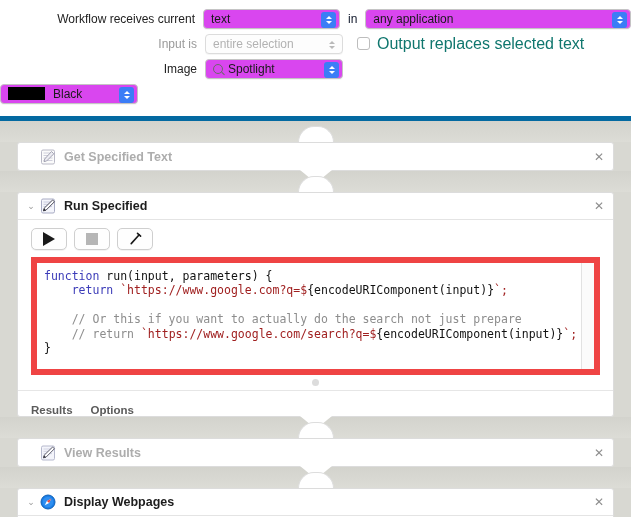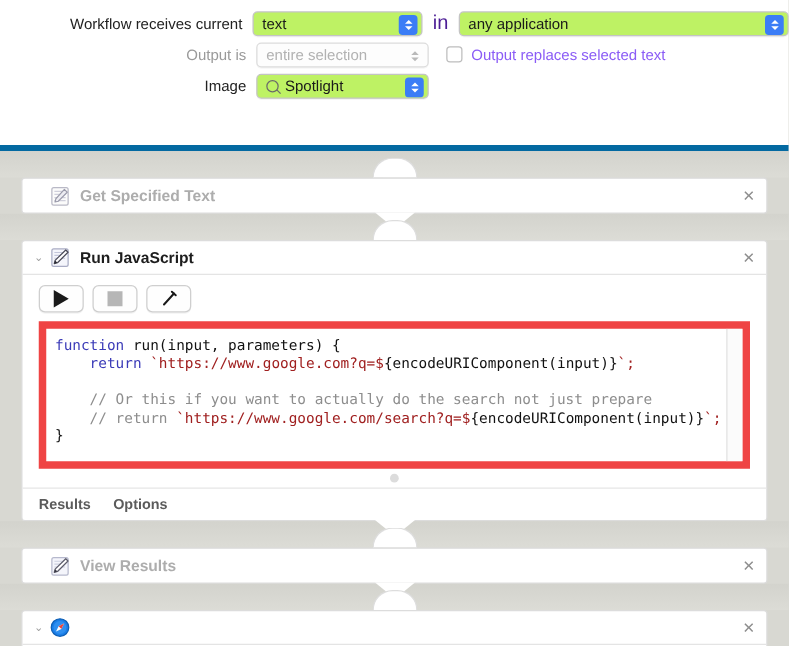--- a/index.html
+++ b/index.html
@@ -34,21 +34,21 @@
     font-size: 12px;
     color: #222;
     white-space: nowrap;
   }
   .slabel.dim { color: #9a9a9a; }
 
   
   .popup {
     position: relative;
     height: 20px;
-    background: #bef264;
+    background: #d946ef;
     border: 1px solid #c4c4c4;
     border-radius: 4px;
     display: flex;
     align-items: center;
     padding: 0 26px 0 7px;
     font-size: 12px;
     color: #1a1a1a;
     box-shadow: 0 1px 0 rgba(0,0,0,0.04);
     white-space: nowrap;
     overflow: hidden;
@@ -74,21 +74,21 @@
     width: 0; height: 0;
     border-left: 3px solid transparent;
     border-right: 3px solid transparent;
   }
   .stepper i.up { border-bottom: 3.5px solid #fff; margin-bottom: 2px; }
   .stepper i.dn { border-top: 3.5px solid #fff; }
   .stepper.off { background: transparent; }
   .stepper.off i.up { border-bottom-color: #b9b9b9; }
   .stepper.off i.dn { border-top-color: #b9b9b9; }
 
-  .inword { margin: 0 8px; font-size: 16px; color: #4c1d95; }
+  .inword { margin: 0 8px; font-size: 12px; color: #0f172a; }
 
   .mini-search {
     display: inline-block;
     width: 10px; height: 10px;
     border: 1.2px solid #6a6a6a;
     border-radius: 50%;
     position: relative;
     margin-right: 5px;
     flex: none;
   }
@@ -109,21 +109,21 @@
 
   .checkrow { display: flex; align-items: center; margin-left: 14px; }
   .checkbox {
     width: 13px; height: 13px;
     border: 1px solid #bdbdbd;
     border-radius: 3px;
     background: #fff;
     margin-right: 7px;
     flex: none;
   }
-  .checklabel { font-size: 12px; color: #8b5cf6; white-space: nowrap; }
+  .checklabel { font-size: 16px; color: #0f766e; white-space: nowrap; }
 
   
   .canvas {
     position: relative;
     background: #d8d8d2;
     padding-top: 0;
   }
 
   .gap {
     position: relative;
@@ -266,21 +266,21 @@
   .grip span {
     width: 7px; height: 7px;
     border-radius: 50%;
     background: #dcdcdc;
   }
 
   .footer {
     border-top: 1px solid #e6e6e6;
     height: 26px;
     display: flex;
-    align-items: center;
+    align-items: flex-end;
     padding-left: 13px;
     gap: 18px;
   }
   .ftab { font-size: 11.5px; font-weight: bold; color: #5b5b5b; }
 </style>
 </head>
 <body style="background: rgb(216, 216, 210);">
 
 <div class="settings">
 
@@ -297,21 +297,21 @@
     <div class="popup w2">
       <span>any application</span>
       <span class="stepper">
           <i class="up"></i>
           <i class="dn"></i>
         </span>
     </div>
   </div>
 
   <div class="srow">
-    <div class="slabel dim">Output is</div>
+    <div class="slabel dim">Input is</div>
     <div class="popup w1 disabled">
       <span>entire selection</span>
       <span class="stepper off">
           <i class="up"></i>
           <i class="dn"></i>
         </span>
     </div>
     <div class="checkrow">
       <span class="checkbox"></span>
       <span class="checklabel">Output replaces selected text</span>
@@ -324,20 +324,28 @@
       <span class="mini-search"></span>
       <span>Spotlight</span>
       <span class="stepper">
           <i class="up"></i>
           <i class="dn"></i>
         </span>
     </div>
   </div>
 
   <div class="srow">
+    <div class="popup w1">
+      <span class="swatch" style="background: rgb(0, 0, 0);"></span>
+      <span>Black</span>
+      <span class="stepper">
+          <i class="up"></i>
+          <i class="dn"></i>
+        </span>
+    </div>
   </div>
 
 </div>
 
 <div class="canvas">
 
   <div class="gap first"></div>
 
   <div class="card collapsed">
     <div class="card-head">
@@ -369,21 +377,21 @@
           <rect x="2.5" y="2" width="13" height="14" rx="1.5" fill="#f4f5fb" stroke="#a9acc4"></rect>
           <g stroke="#c3c6da" stroke-width="0.9">
             <line x1="4.5" y1="5" x2="13" y2="5"></line>
             <line x1="4.5" y1="7.3" x2="13" y2="7.3"></line>
             <line x1="4.5" y1="9.6" x2="13" y2="9.6"></line>
           </g>
           <path d="M13.6 3 L15.4 4.8 L7 13.2 L4.4 13.9 L5.1 11.3z" fill="#ffffff" stroke="#4a4a58" stroke-width="1" stroke-linejoin="round"></path>
           <path d="M5.1 11.3 L7 13.2 L4.4 13.9z" fill="#2b2b33"></path>
         </svg>
       </span>
-      <span class="card-title">Run JavaScript</span>
+      <span class="card-title">Run Specified</span>
       <span class="closex">✕</span>
     </div>
 
     <div class="jstoolbar">
       <div class="tbtn">
         <span class="tri"></span>
       </div>
       <div class="tbtn">
         <span class="sq"></span>
       </div>
@@ -445,20 +453,21 @@
     <div class="card-head bordered">
       <span class="chev">⌄</span>
       <span class="icon-box">
         <svg width="18" height="18" viewBox="0 0 18 18">
           <circle cx="9" cy="9" r="7" fill="#1a7ee8" stroke="#0f5fb5"></circle>
           <circle cx="9" cy="9" r="5.2" fill="#2f8ff0"></circle>
           <path d="M12.2 5.8 L7.9 7.9 L5.8 12.2 L10.1 10.1z" fill="#ffffff"></path>
           <path d="M12.2 5.8 L7.9 7.9 L10.1 10.1z" fill="#e8453c"></path>
         </svg>
       </span>
+      <span class="card-title">Display Webpages</span>
       <span class="closex">✕</span>
     </div>
     <div class="footer" style="border-top:none;">
       
       
     </div>
   </div>
 
 </div>
 

